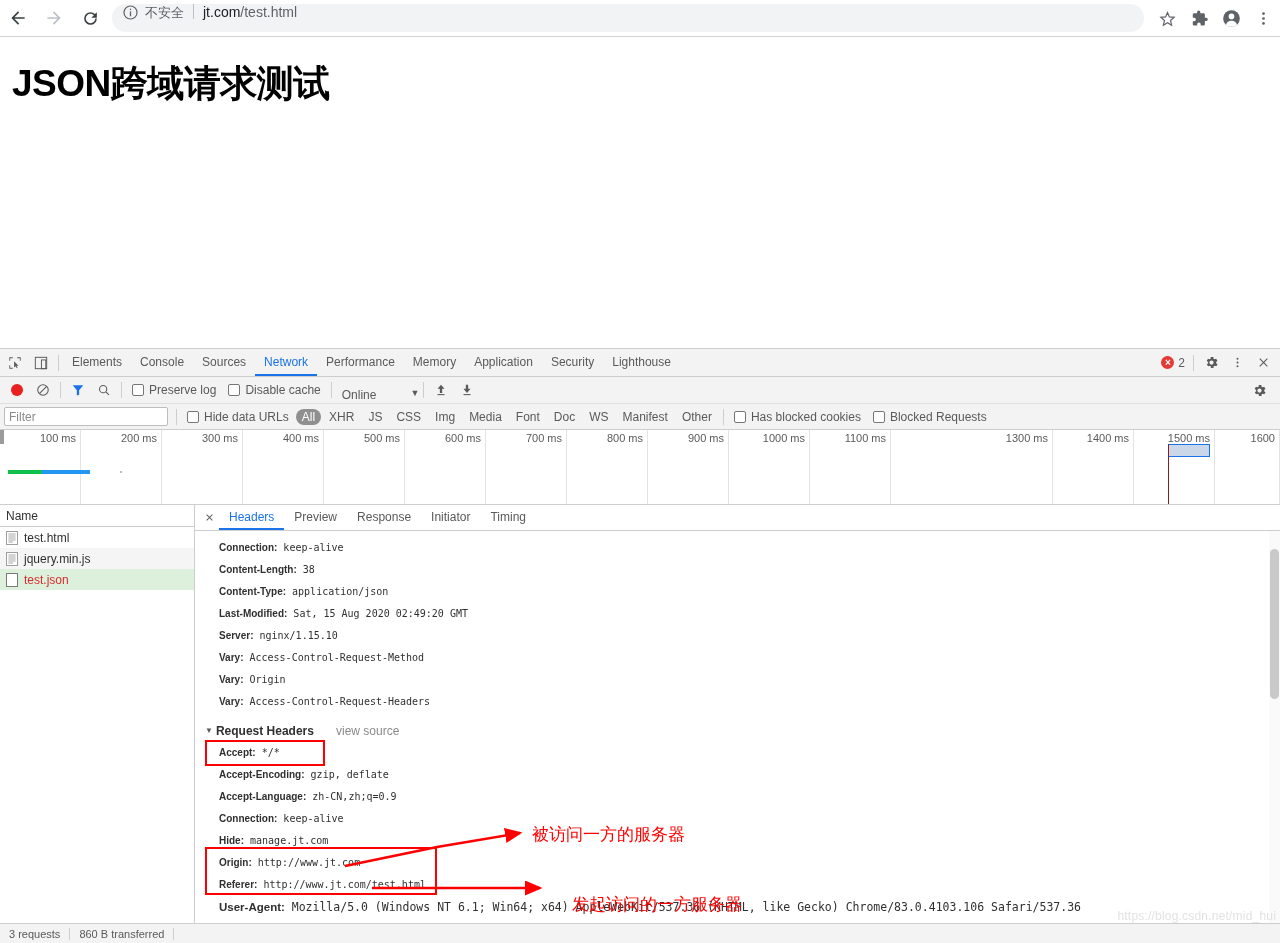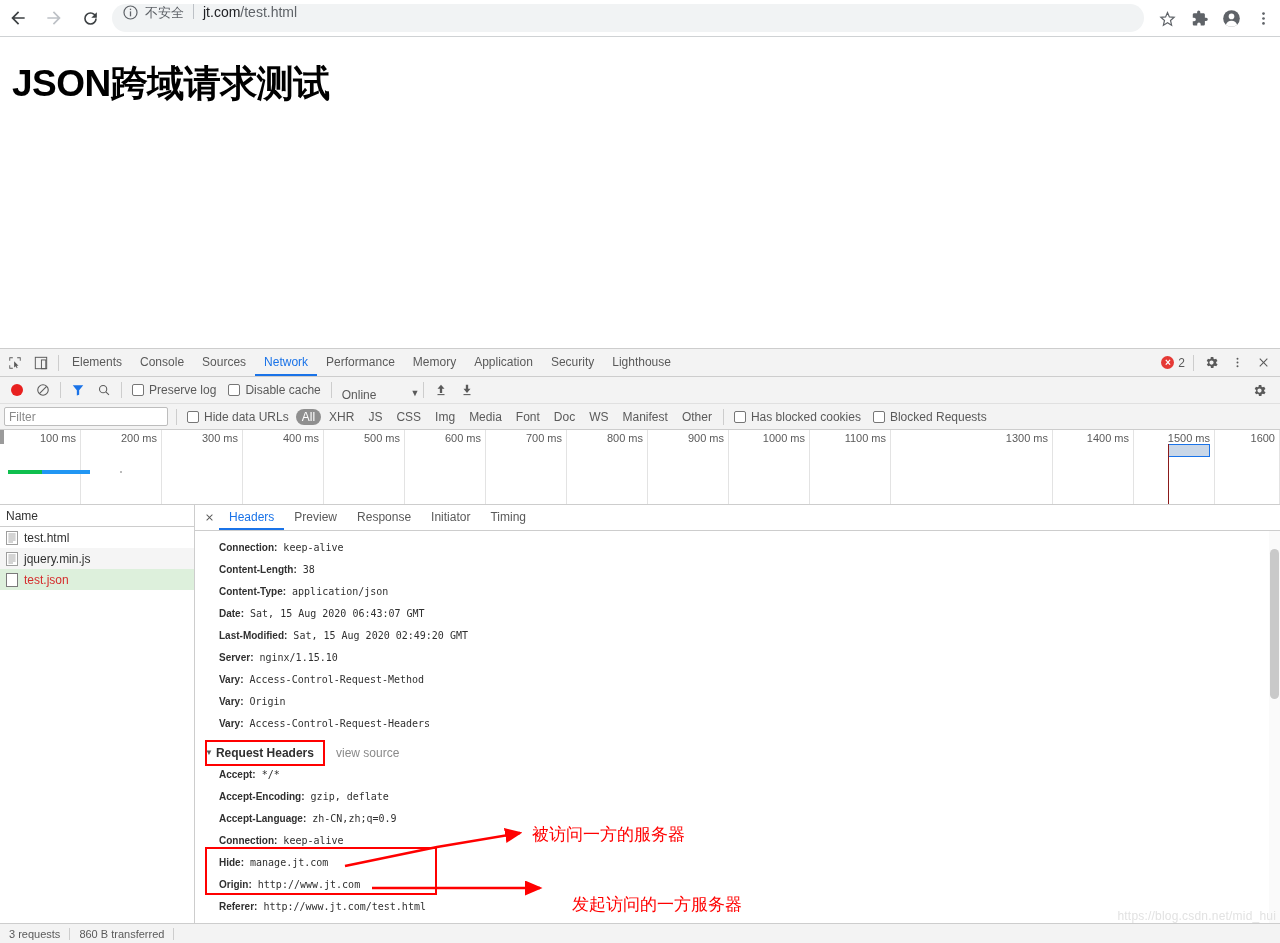--- a/index.html
+++ b/index.html
@@ -527,21 +527,20 @@
         <div class="d-tab">Preview</div>
         <div class="d-tab">Response</div>
         <div class="d-tab">Initiator</div>
         <div class="d-tab">Timing</div>
       </div>
 
       <div class="headers-body">
         <div class="hdr-line hdr-indent"><span class="k">Connection:</span> <span>keep-alive</span></div>
         <div class="hdr-line hdr-indent"><span class="k">Content-Length:</span> <span>38</span></div>
         <div class="hdr-line hdr-indent"><span class="k">Content-Type:</span> <span>application/json</span></div>
-        <div class="hdr-line hdr-indent"><span class="k">Date:</span> <span>Sat, 15 Aug 2020 06:43:07 GMT</span></div>
         <div class="hdr-line hdr-indent"><span class="k">Last-Modified:</span> <span>Sat, 15 Aug 2020 02:49:20 GMT</span></div>
         <div class="hdr-line hdr-indent"><span class="k">Server:</span> <span>nginx/1.15.10</span></div>
         <div class="hdr-line hdr-indent"><span class="k">Vary:</span> <span>Access-Control-Request-Method</span></div>
         <div class="hdr-line hdr-indent"><span class="k">Vary:</span> <span>Origin</span></div>
         <div class="hdr-line hdr-indent"><span class="k">Vary:</span> <span>Access-Control-Request-Headers</span></div>
 
         <div class="sect-row" style="margin-top:7px">
           <span class="tri">▼</span>
           <span class="sect-title">Request Headers</span>
           <span class="view-source">view source</span>

